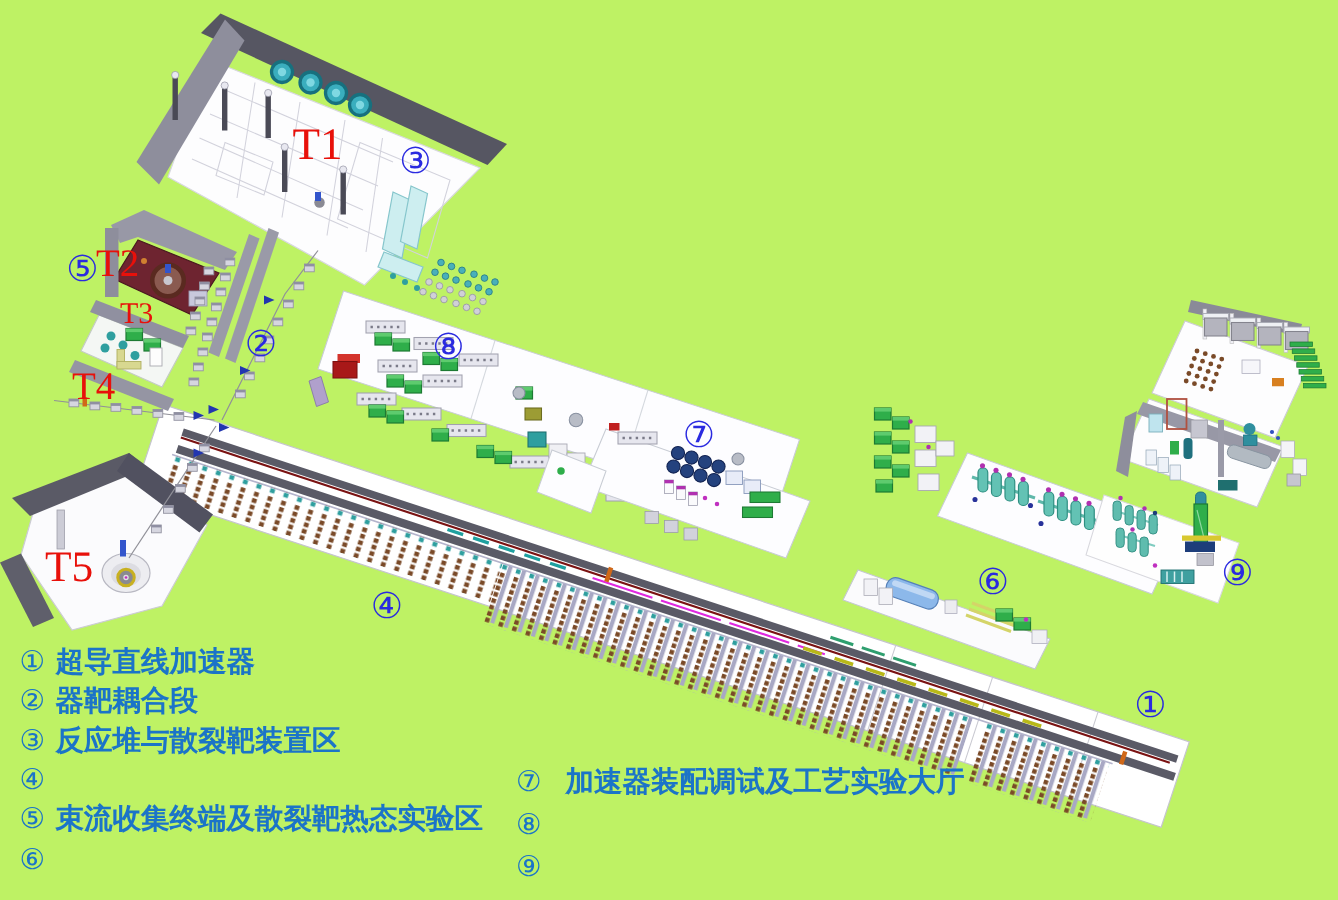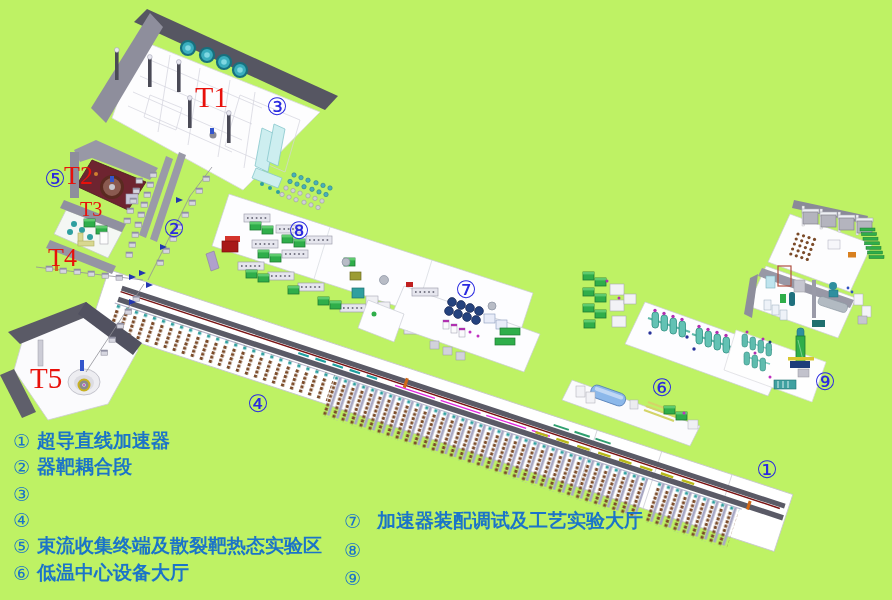--- a/index.html
+++ b/index.html
@@ -510,31 +510,31 @@
   <div class="row">
         <span class="num">①</span>
         <span>超导直线加速器</span>
       </div>
   <div class="row">
         <span class="num">②</span>
         <span>器靶耦合段</span>
       </div>
   <div class="row">
         <span class="num">③</span>
+        <span>反应堆与散裂靶装置区</span>
       </div>
   <div class="row">
         <span class="num">④</span>
       </div>
   <div class="row">
         <span class="num">⑤</span>
         <span>束流收集终端及散裂靶热态实验区</span>
       </div>
   <div class="row">
         <span class="num">⑥</span>
-        <span>低温中心设备大厅</span>
       </div>
 </div>
 <div class="legend legend-right">
   <div class="row">
         <span class="num wide">⑦</span>
         <span>加速器装配调试及工艺实验大厅</span>
       </div>
   <div class="row">
         <span class="num">⑧</span>
       </div>

